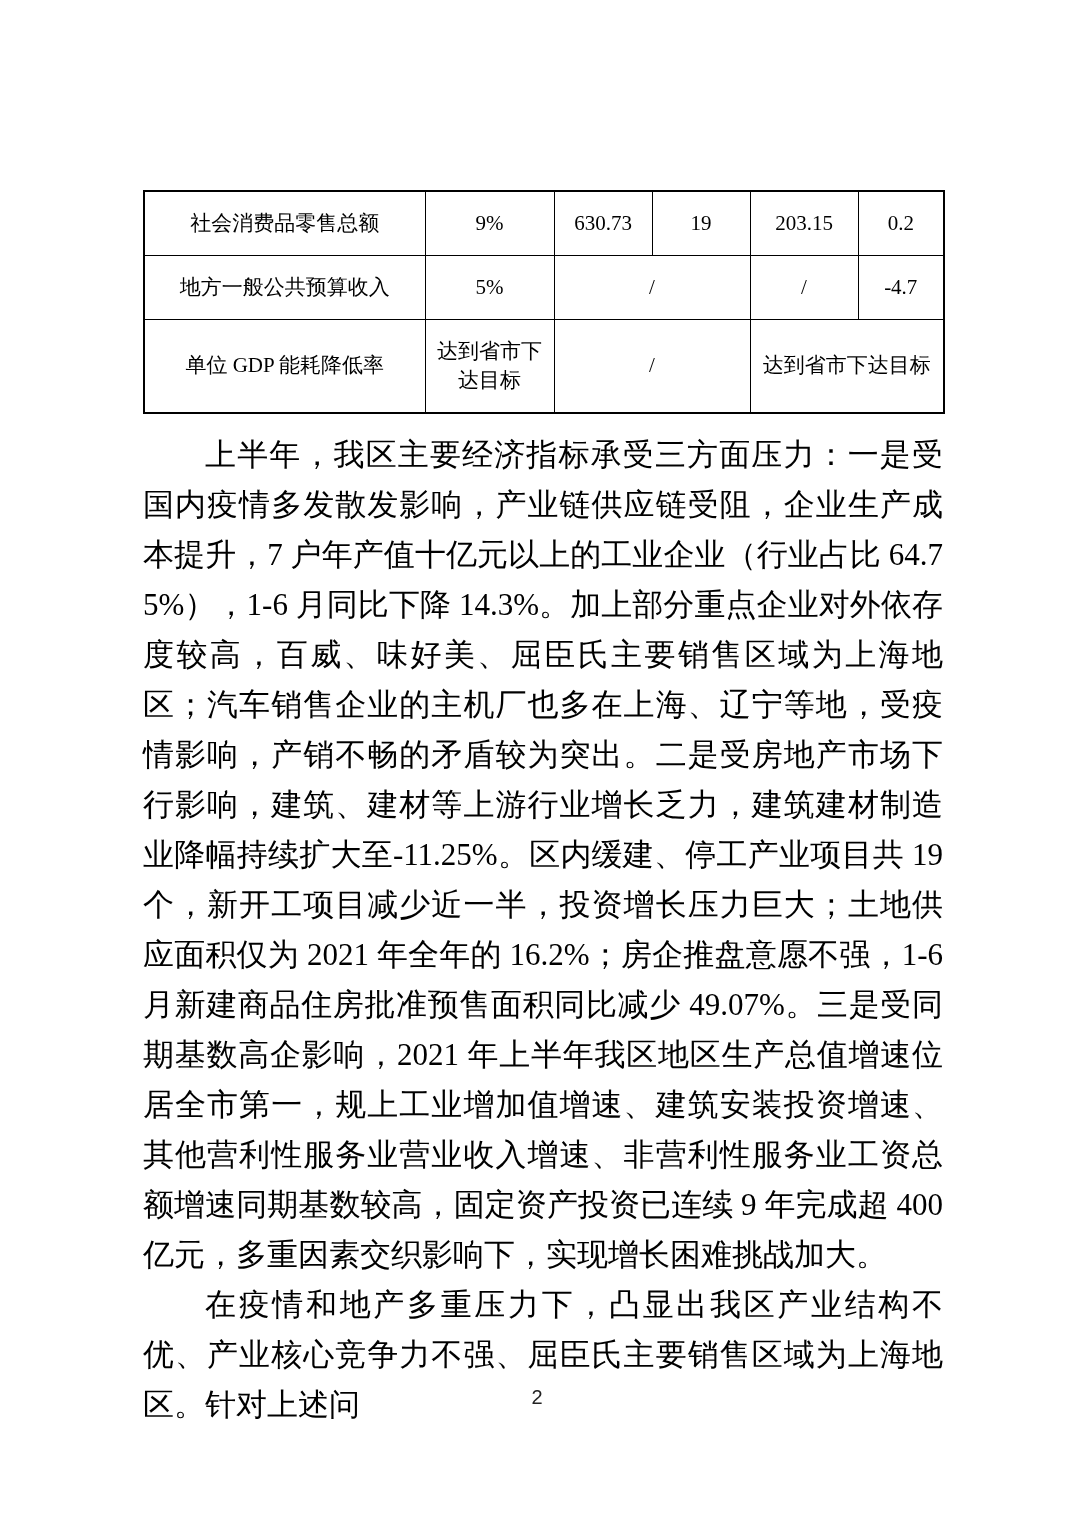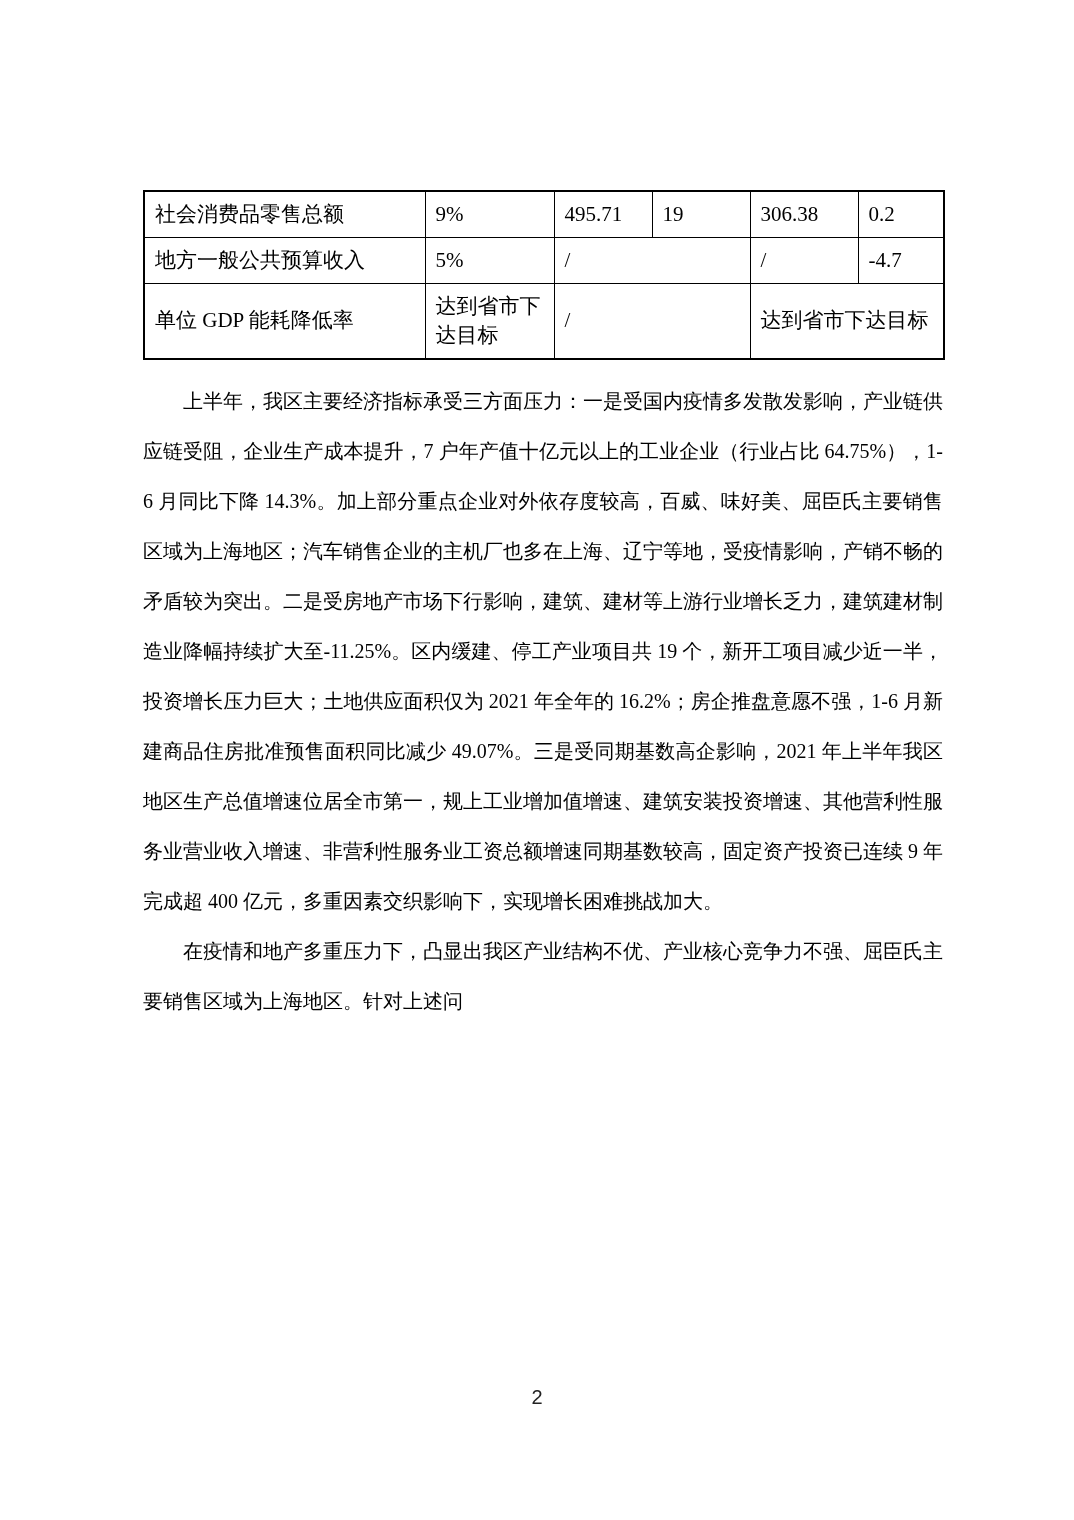--- a/index.html
+++ b/index.html
@@ -21,35 +21,35 @@
   }
   table.indicator-table {
     border-collapse: collapse;
     table-layout: fixed;
     width: 800px;
     border: 2px solid #000;
     font-size: 21px;
   }
   table.indicator-table td {
     border: 1.5px solid #000;
-    text-align: left;
+    text-align: center;
     vertical-align: middle;
-    padding: 8px 10px;
+    padding: 17px 10px;
     line-height: 1.38;
     overflow: hidden;
   }
   tr.row-0 { height: 34px; }
   tr.row-1 { height: 41px; }
   tr.row-2 { height: 62px; }
   tr.row-3 { height: 35px; }
   tr.row-4 { height: 53px; }
   .body-text {
     margin-top: 16px;
     width: 800px;
-    font-size: 20px;
+    font-size: 31px;
     line-height: 50px;
     text-align: justify;
   }
   .body-text p {
     margin: 0;
     padding: 0;
     text-indent: 2em;
     word-break: break-all;
   }
   .page-number {
@@ -75,23 +75,23 @@
         <col style="width:129px">
         <col style="width:98px">
         <col style="width:98px">
         <col style="width:108px">
         <col style="width:86px">
       </colgroup>
       <tbody>
           <tr class="row-0">
             <td>社会消费品零售总额</td>
             <td>9%</td>
-            <td>495.71</td>
+            <td>630.73</td>
             <td>19</td>
-            <td>306.38</td>
+            <td>203.15</td>
             <td>0.2</td>
           </tr>
           <tr class="row-1">
             <td>地方一般公共预算收入</td>
             <td>5%</td>
             <td colspan="2">/</td>
             <td>/</td>
             <td>-4.7</td>
           </tr>
           <tr class="row-4">

